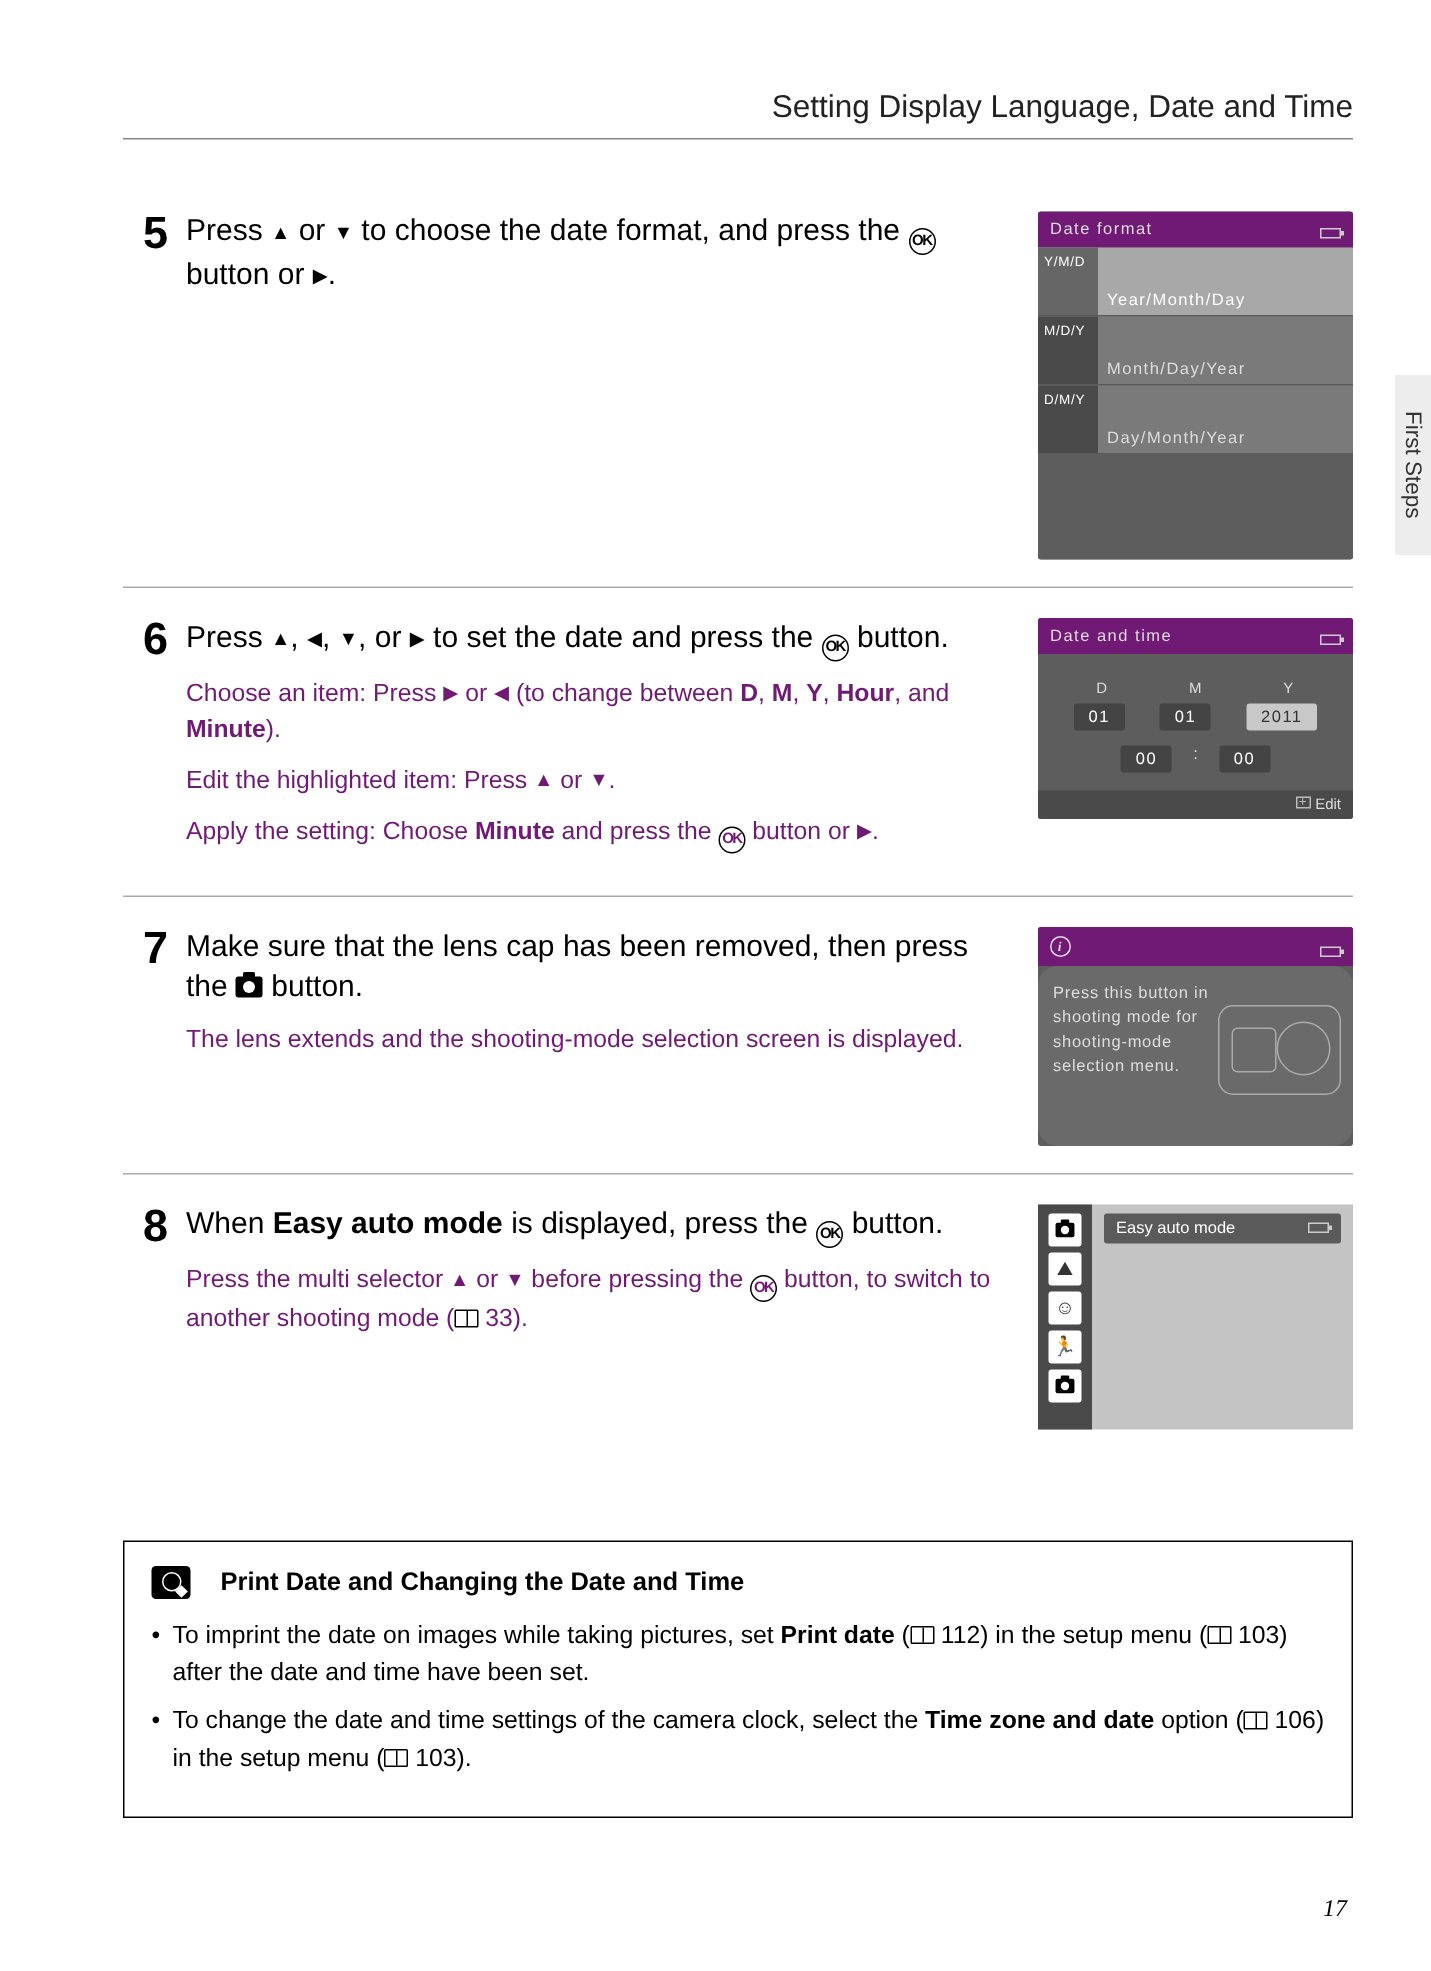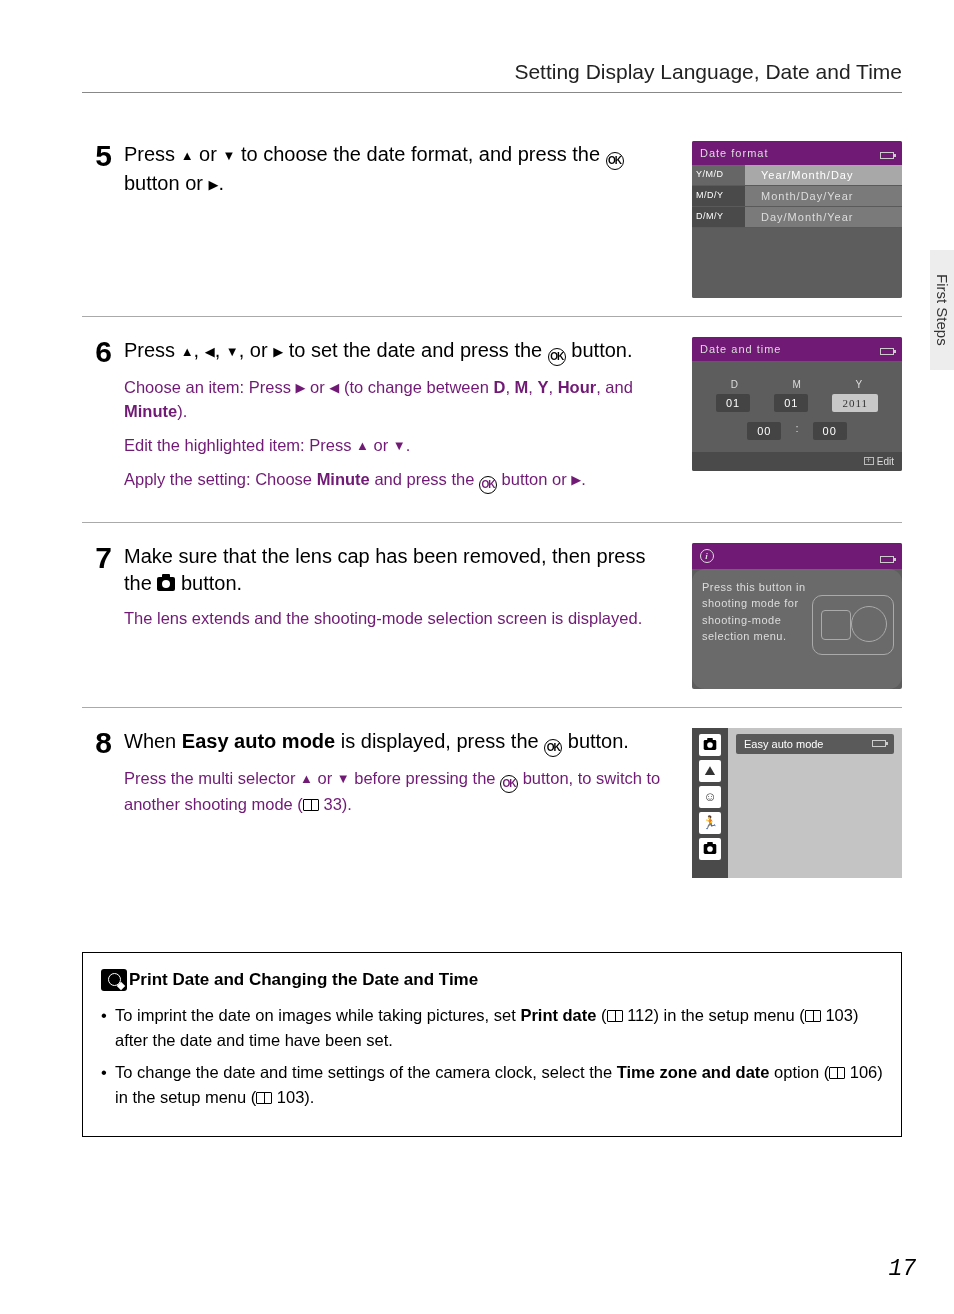--- a/index.html
+++ b/index.html
@@ -28,54 +28,54 @@
   .cam-icon::after{content:""; position:absolute; top:3px; left:5px; width:8px; height:8px; border-radius:50%; background:#fff;}
   .book-icon { display:inline-block; width:16px; height:12px; border:1px solid #000; border-radius:1px; position:relative; vertical-align:-1px;}
   .book-icon::before{content:""; position:absolute; left:50%; top:0; bottom:0; width:1px; background:#000;}
   
   .screen { width:210px; background:#5d5d5d; border-radius:2px; font-size:11px; color:#ddd; overflow:hidden; }
   .screen-hdr { background:#701a75; padding:6px 8px; font-size:11px; letter-spacing:1px; display:flex; justify-content:space-between; align-items:flex-end;}
   .batt-icon{ display:inline-block; width:14px; height:7px; border:1px solid #ccc; position:relative;}
   .batt-icon::after{content:""; position:absolute; right:-3px; top:1px; width:2px; height:3px; background:#ccc;}
   .menu-row{ display:flex; background:#7a7a7a; border-bottom:1px solid #5a5a5a; font-size:11px;}
   .menu-row.sel{ background:#a8a8a8; color:#fff;}
-  .menu-code{ width:53px; background:#4a4a4a; padding:4px 4px; font-size:9px; letter-spacing:0.5px; color:#fff;}
+  .menu-code{ width:40px; background:#4a4a4a; padding:4px 4px; font-size:9px; letter-spacing:0.5px; color:#fff;}
   .menu-row.sel .menu-code{ background:#666;}
-  .menu-label{ padding:4px 16px; letter-spacing:1px;}
+  .menu-label{ padding:4px 6px; letter-spacing:1px;margin-top:25px;}
   .screen-pad{ height:70px; background:#5d5d5d;}
   
   .dt-body{ padding:18px 12px 8px; background:#5d5d5d;}
   .dt-row{ display:flex; justify-content:space-around; margin-bottom:4px;}
   .dt-lbl{ font-size:10px; color:#ddd; letter-spacing:1px;}
   .dt-val{ background:#444; padding:3px 10px; font-size:11px; letter-spacing:1px; border-radius:2px; color:#fff;}
-  .dt-val.sel{ background:#c8c8c8; color:#333;font-family:Liberation Serif, serif;}
+  .dt-val.sel{ background:#c8c8c8; color:#333;}
   .dt-foot{ text-align:right; background:#4a4a4a; padding:4px 8px; font-size:10px;}
   .dt-foot-icon{ display:inline-block; width:10px; height:8px; border:1px solid #bbb; margin-right:3px; vertical-align:0px; position:relative;}
   .dt-foot-icon::before{content:"+"; position:absolute; left:1px; top:-3px; font-size:9px; color:#bbb;}
   
   .info-body{ padding:10px 10px 28px; background:#6a6a6a; font-size:11px; line-height:1.5; letter-spacing:0.5px; position:relative; min-height:120px;border-radius:13px;}
   .info-icon{ display:inline-flex; width:14px; height:14px; border:1.5px solid #ddd; border-radius:50%; font-size:9px; font-style:italic; font-weight:bold; align-items:center; justify-content:center; font-family:serif;}
   .cam-outline{ position:absolute; right:8px; top:26px; width:82px; height:60px; border:1px solid #aaa; border-radius:10px;}
   .cam-outline::before{content:""; position:absolute; right:6px; top:10px; width:34px; height:34px; border:1px solid #aaa; border-radius:50%;}
   .cam-outline::after{content:""; position:absolute; left:8px; top:14px; width:28px; height:28px; border:1px solid #aaa; border-radius:4px;}
   
   .mode-screen{ width:210px; display:flex; background:#c4c4c4; font-size:11px; height:150px;}
   .mode-side{ width:36px; background:#4a4a4a; display:flex; flex-direction:column; padding:6px 0; gap:4px; align-items:center;}
   .mode-ico{ width:22px; height:22px; background:#fff; border-radius:2px; display:flex; align-items:center; justify-content:center; font-size:13px; color:#333;}
   .mode-main{ flex:1; position:relative;}
   .mode-bar{ position:absolute; top:6px; left:8px; right:8px; background:#5a5a5a; color:#fff; padding:4px 8px; font-size:11px; text-align:center; border-radius:2px; display:flex; justify-content:space-between; align-items:center;}
   
   .note-box{ border:1px solid #000; padding:16px 18px 18px; margin-top:60px;}
-  .note-title{ font-size:17px; font-weight:bold; display:flex; align-items:center; gap:2px; margin-bottom:12px;}
+  .note-title{ font-size:17px; font-weight:bold; display:flex; align-items:center; gap:20px; margin-bottom:12px;}
   .note-badge{ display:inline-flex; width:26px; height:22px; background:#000; border-radius:3px; align-items:center; justify-content:center; position:relative;}
   .note-badge::before{content:""; width:11px; height:11px; border:1.8px solid #fff; border-radius:50%;}
   .note-badge::after{content:""; position:absolute; right:3px; bottom:2px; width:6px; height:6px; background:#fff; transform:rotate(45deg);}
   .note-li{ font-size:16.5px; line-height:1.5; margin-bottom:8px; padding-left:14px; position:relative;}
   .note-li::before{ content:"•"; position:absolute; left:0; top:0;}
-  .pagenum{ position:absolute; bottom:32px; right:38px; font-size:23px; font-style:italic; font-family:Liberation Mono, monospace;}
+  .pagenum{ position:absolute; bottom:32px; right:56px; font-size:16px; font-style:italic; font-family:Liberation Serif, serif;}
 </style>
 </head>
 <body>
 
 <div class="page">
 
   <div class="header-line">
     <div class="section-title">Setting Display Language, Date and Time</div>
   </div>
 

